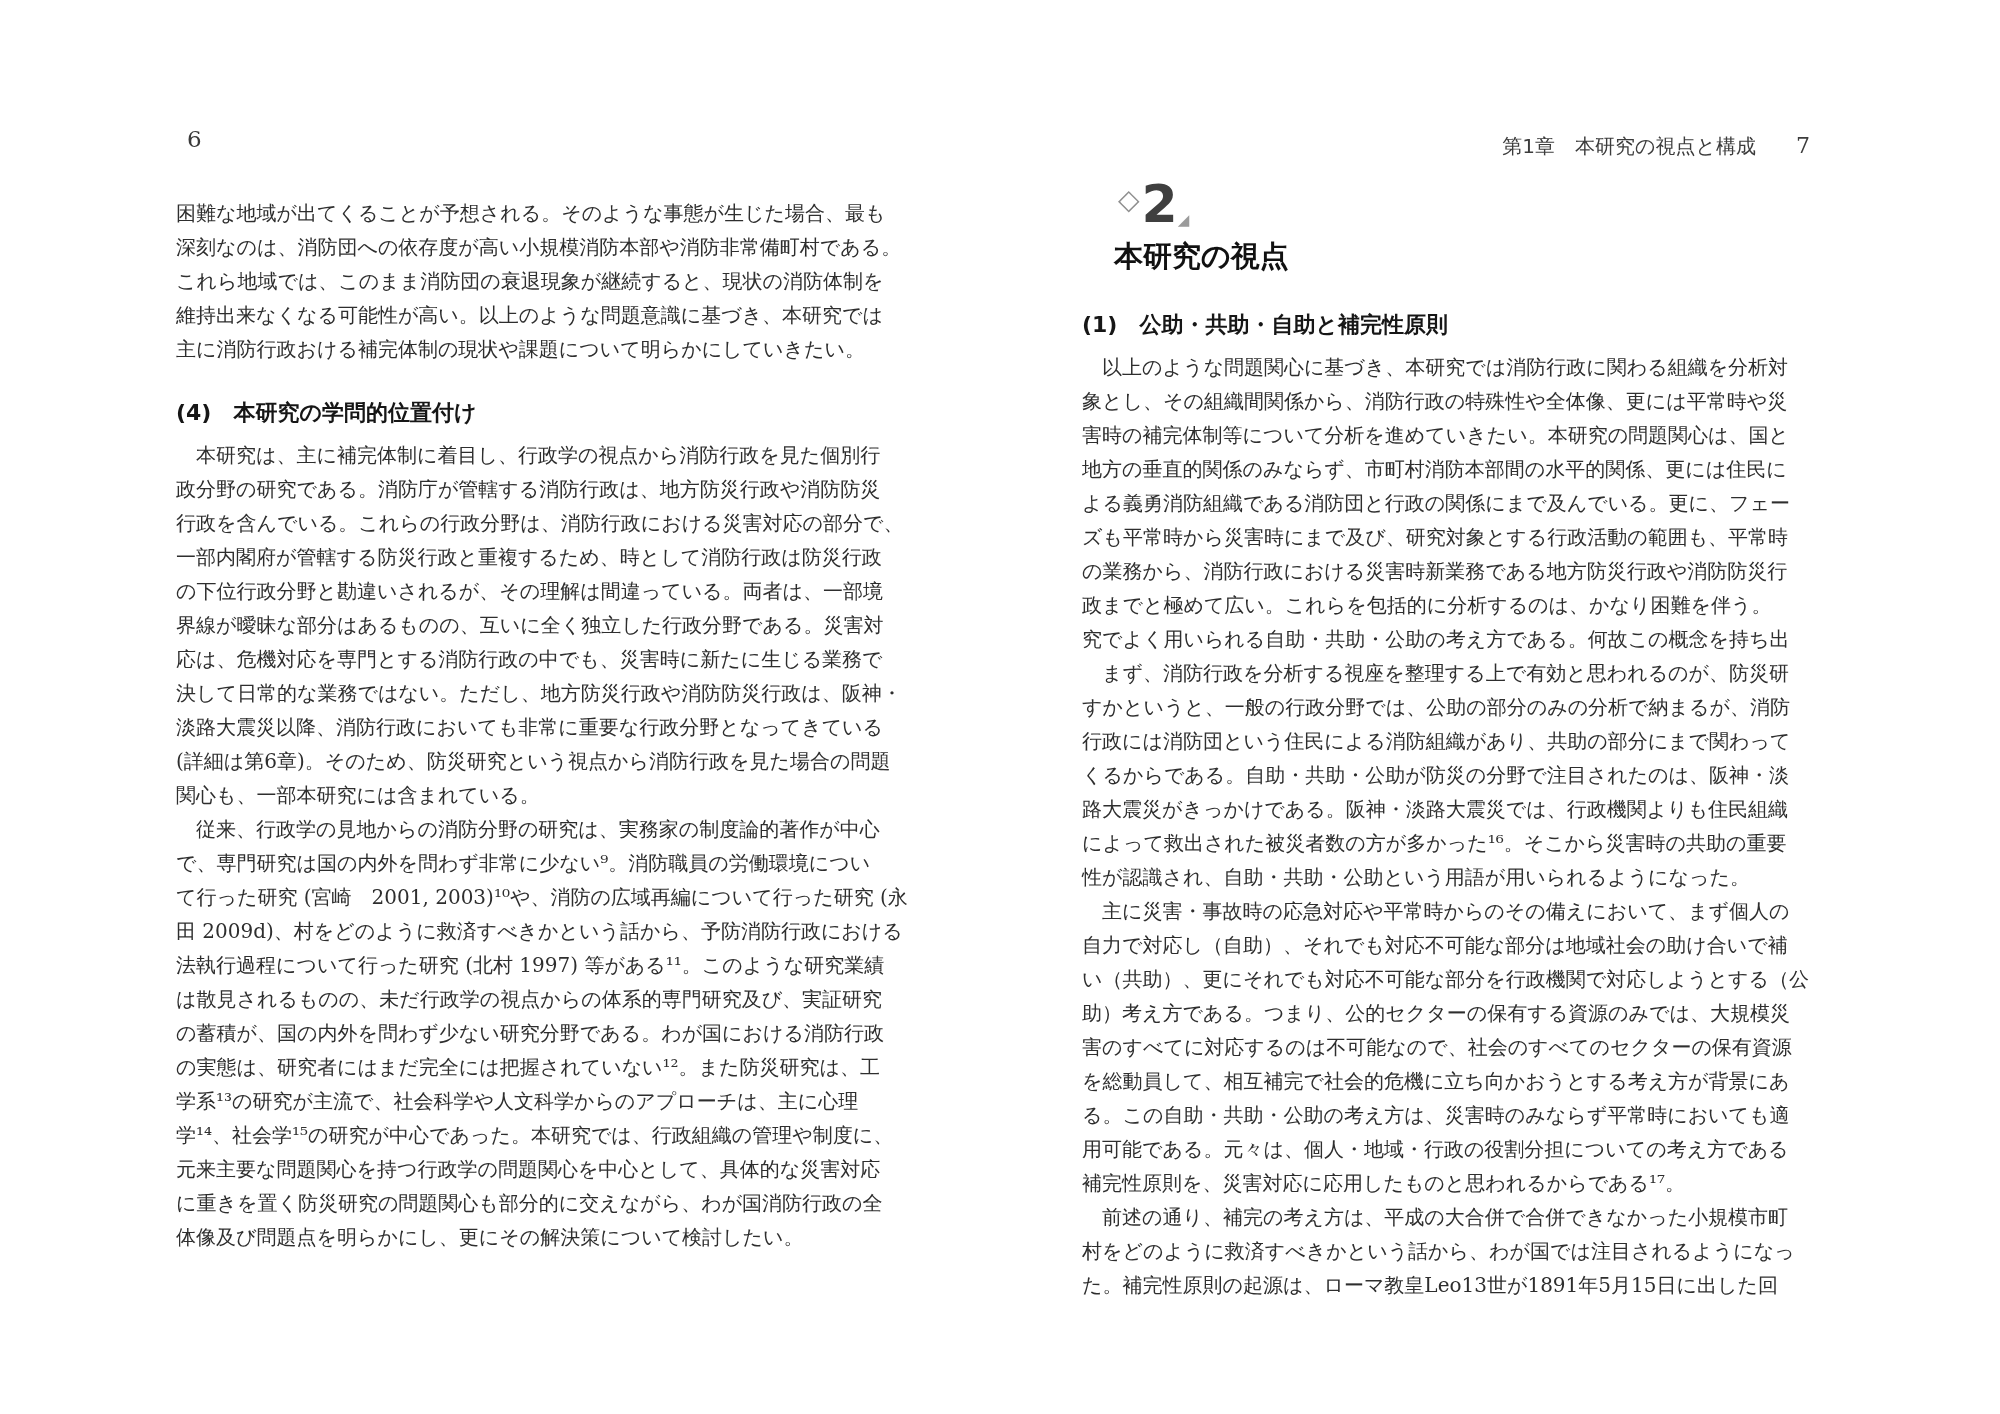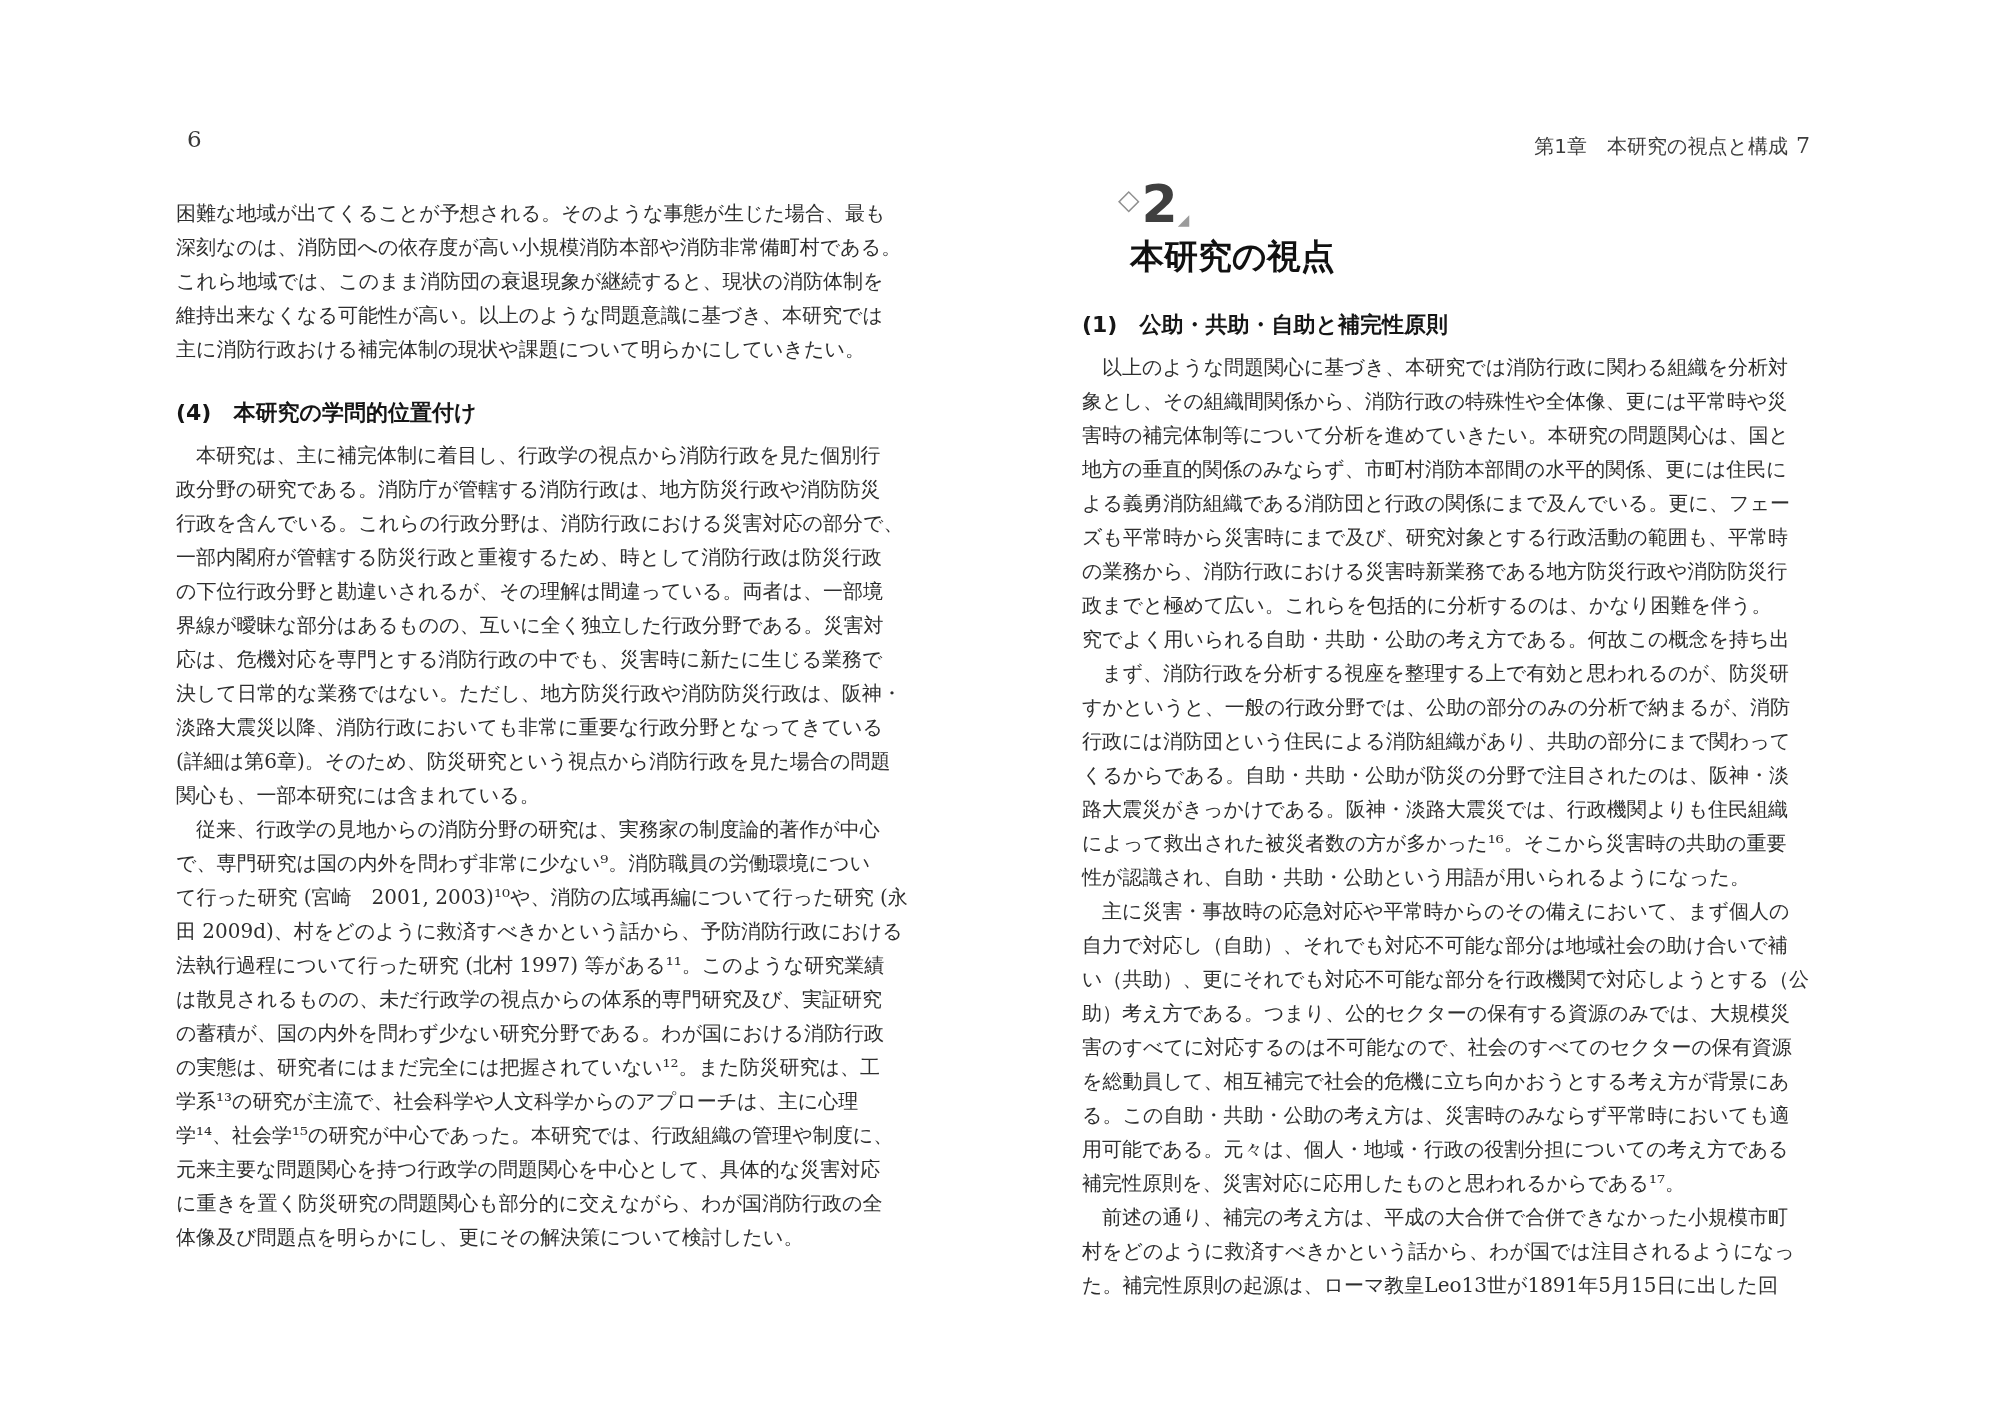--- a/index.html
+++ b/index.html
@@ -34,21 +34,21 @@
     color: #3a3a3a;
   }
   .running-head {
     position: absolute;
     left: 82px;
     top: 133px;
     width: 728px;
     display: flex;
     justify-content: flex-end;
     align-items: baseline;
-    gap: 8px;
+    gap: 40px;
     font-family: "DejaVu Sans", sans-serif;
     font-size: 20px;
     color: #3c3c3c;
   }
   .running-head .folio { font-family: "DejaVu Serif", serif; font-size: 22px; }
 
   
   .text-col {
     position: absolute;
     width: 742px;
@@ -98,24 +98,24 @@
   .section-mark .tri {
     font-size: 15px;
     line-height: 15px;
     color: #9b9b9b;
     align-self: flex-end;
     margin-bottom: 6px;
   }
   .section-title {
     font-family: "DejaVu Sans", sans-serif;
     font-weight: bold;
-    font-size: 34px;
+    font-size: 29px;
     line-height: 40px;
     color: #111111;
-    margin: 0 0 0 48px;
+    margin: 0 0 0 32px;
     white-space: pre;
   }
   .para { margin: 0; }
 </style>
 </head>
 <body>
 
 <div class="page page-left">
   <div class="folio-left">6</div>
 

